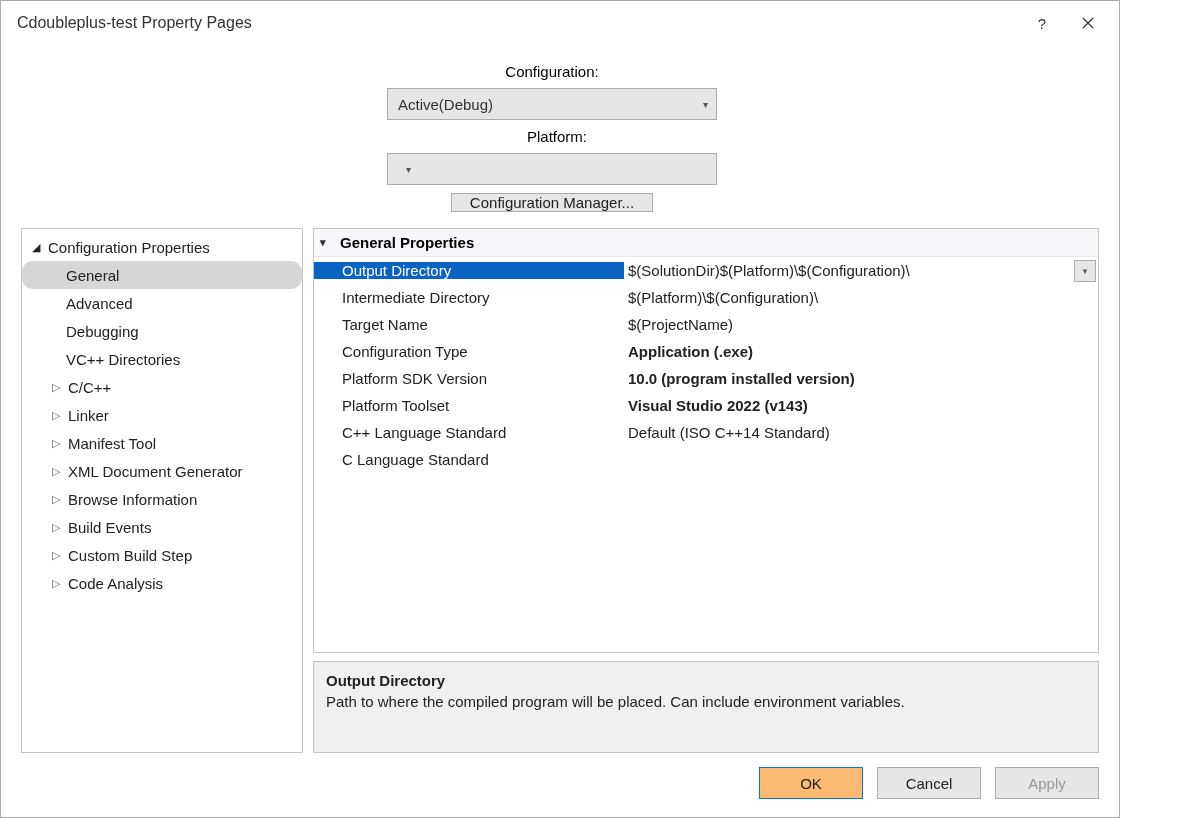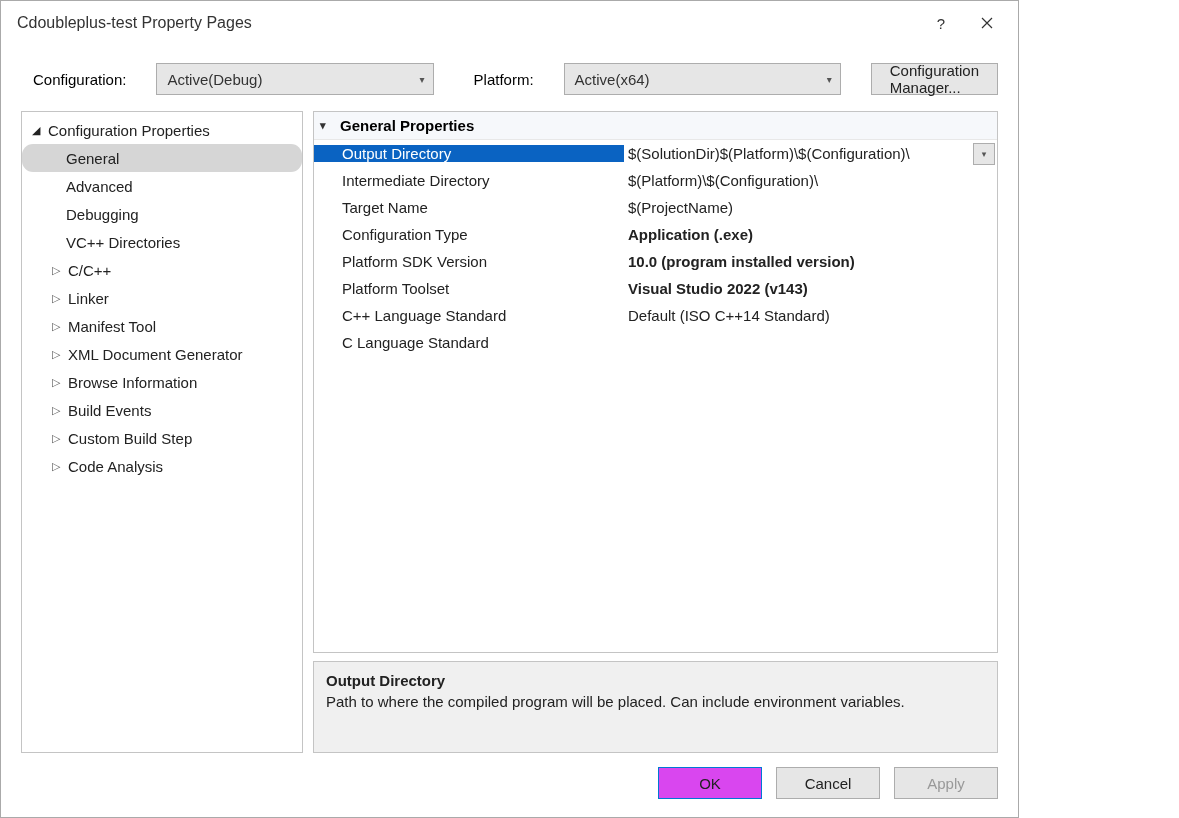--- a/index.html
+++ b/index.html
@@ -4,21 +4,21 @@
 <style>
   * { box-sizing: border-box; }
   body {
     margin: 0;
     font-family: "Segoe UI", Tahoma, sans-serif;
     font-size: 14px;
     background: #fff;
     color: #000;
   }
   .window {
-    width: 1019px;
+    width: 1120px;
     height: 818px;
     border: 1px solid #aaa;
     display: flex;
     flex-direction: column;
     background: #fff;
   }
   .titlebar {
     height: 44px;
     display: flex;
     align-items: center;
@@ -30,22 +30,23 @@
   .titlebar .tb-btn {
     width: 46px; height: 32px;
     display: flex; align-items: center; justify-content: center;
     color: #333;
     font-size: 15px;
     font-family: Arial, sans-serif;
   }
   .config-bar {
     display: flex;
     align-items: center;
-    padding: 18px 20px 12px 32px;
-    gap: 30px;
+    padding: 18px 20px 12px 4px;
+    gap: 8px;
+    flex-direction: column;
   }
   .config-bar label { font-size: 15px; }
   .combo {
     height: 32px;
     border: 1px solid #adadad;
     background: #e6e6e6;
     display: flex;
     align-items: center;
     padding: 0 8px 0 10px;
     font-size: 15px;
@@ -64,21 +65,21 @@
     background: #e6e6e6;
     display: flex;
     align-items: center;
     justify-content: center;
     padding: 0 18px;
     font-size: 15px;
     color: #222;
   }
   .btn.primary {
     border: 1px solid #0078d4;
-    background: #d946ef;
+    background: #fdba74;
   }
   .btn.disabled {
     color: #999;
   }
   .main {
     flex: 1;
     display: flex;
     padding: 4px 20px 0 20px;
     gap: 10px;
     min-height: 0;
@@ -205,21 +206,20 @@
   </div>
 
   <div class="config-bar">
     <label>Configuration:</label>
     <div class="combo" style="width:330px">
       <span class="combo-text">Active(Debug)</span>
       <span class="combo-arrow">▾</span>
     </div>
     <label style="margin-left:10px">Platform:</label>
     <div class="combo" style="width:330px">
-      <span class="combo-text">Active(x64)</span>
       <span class="combo-arrow">▾</span>
     </div>
     <div class="btn" style="flex:1">
       <span>Configuration Manager...</span>
     </div>
   </div>
 
   <div class="main">
 
     <div class="tree">

